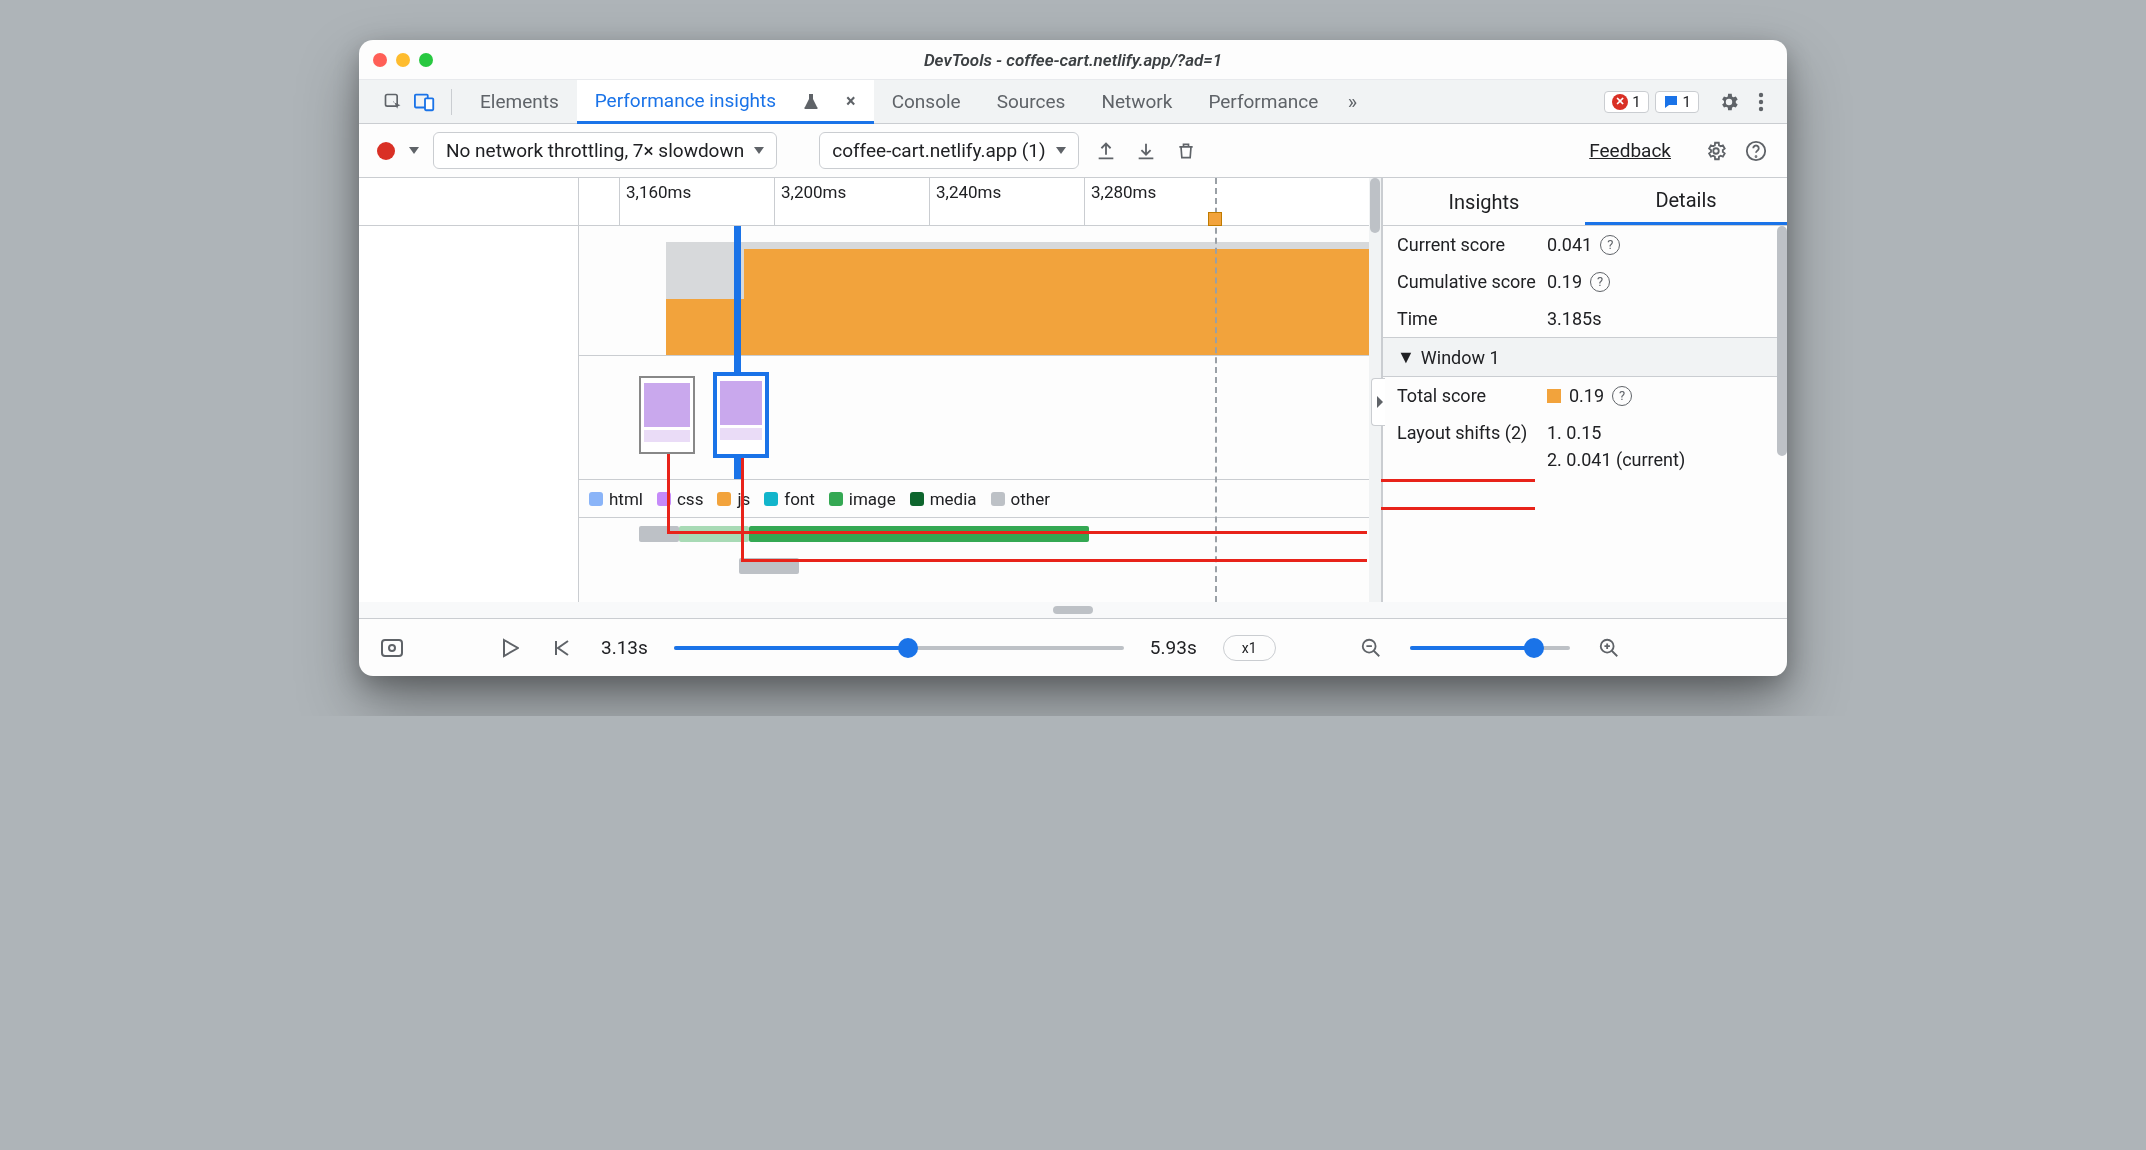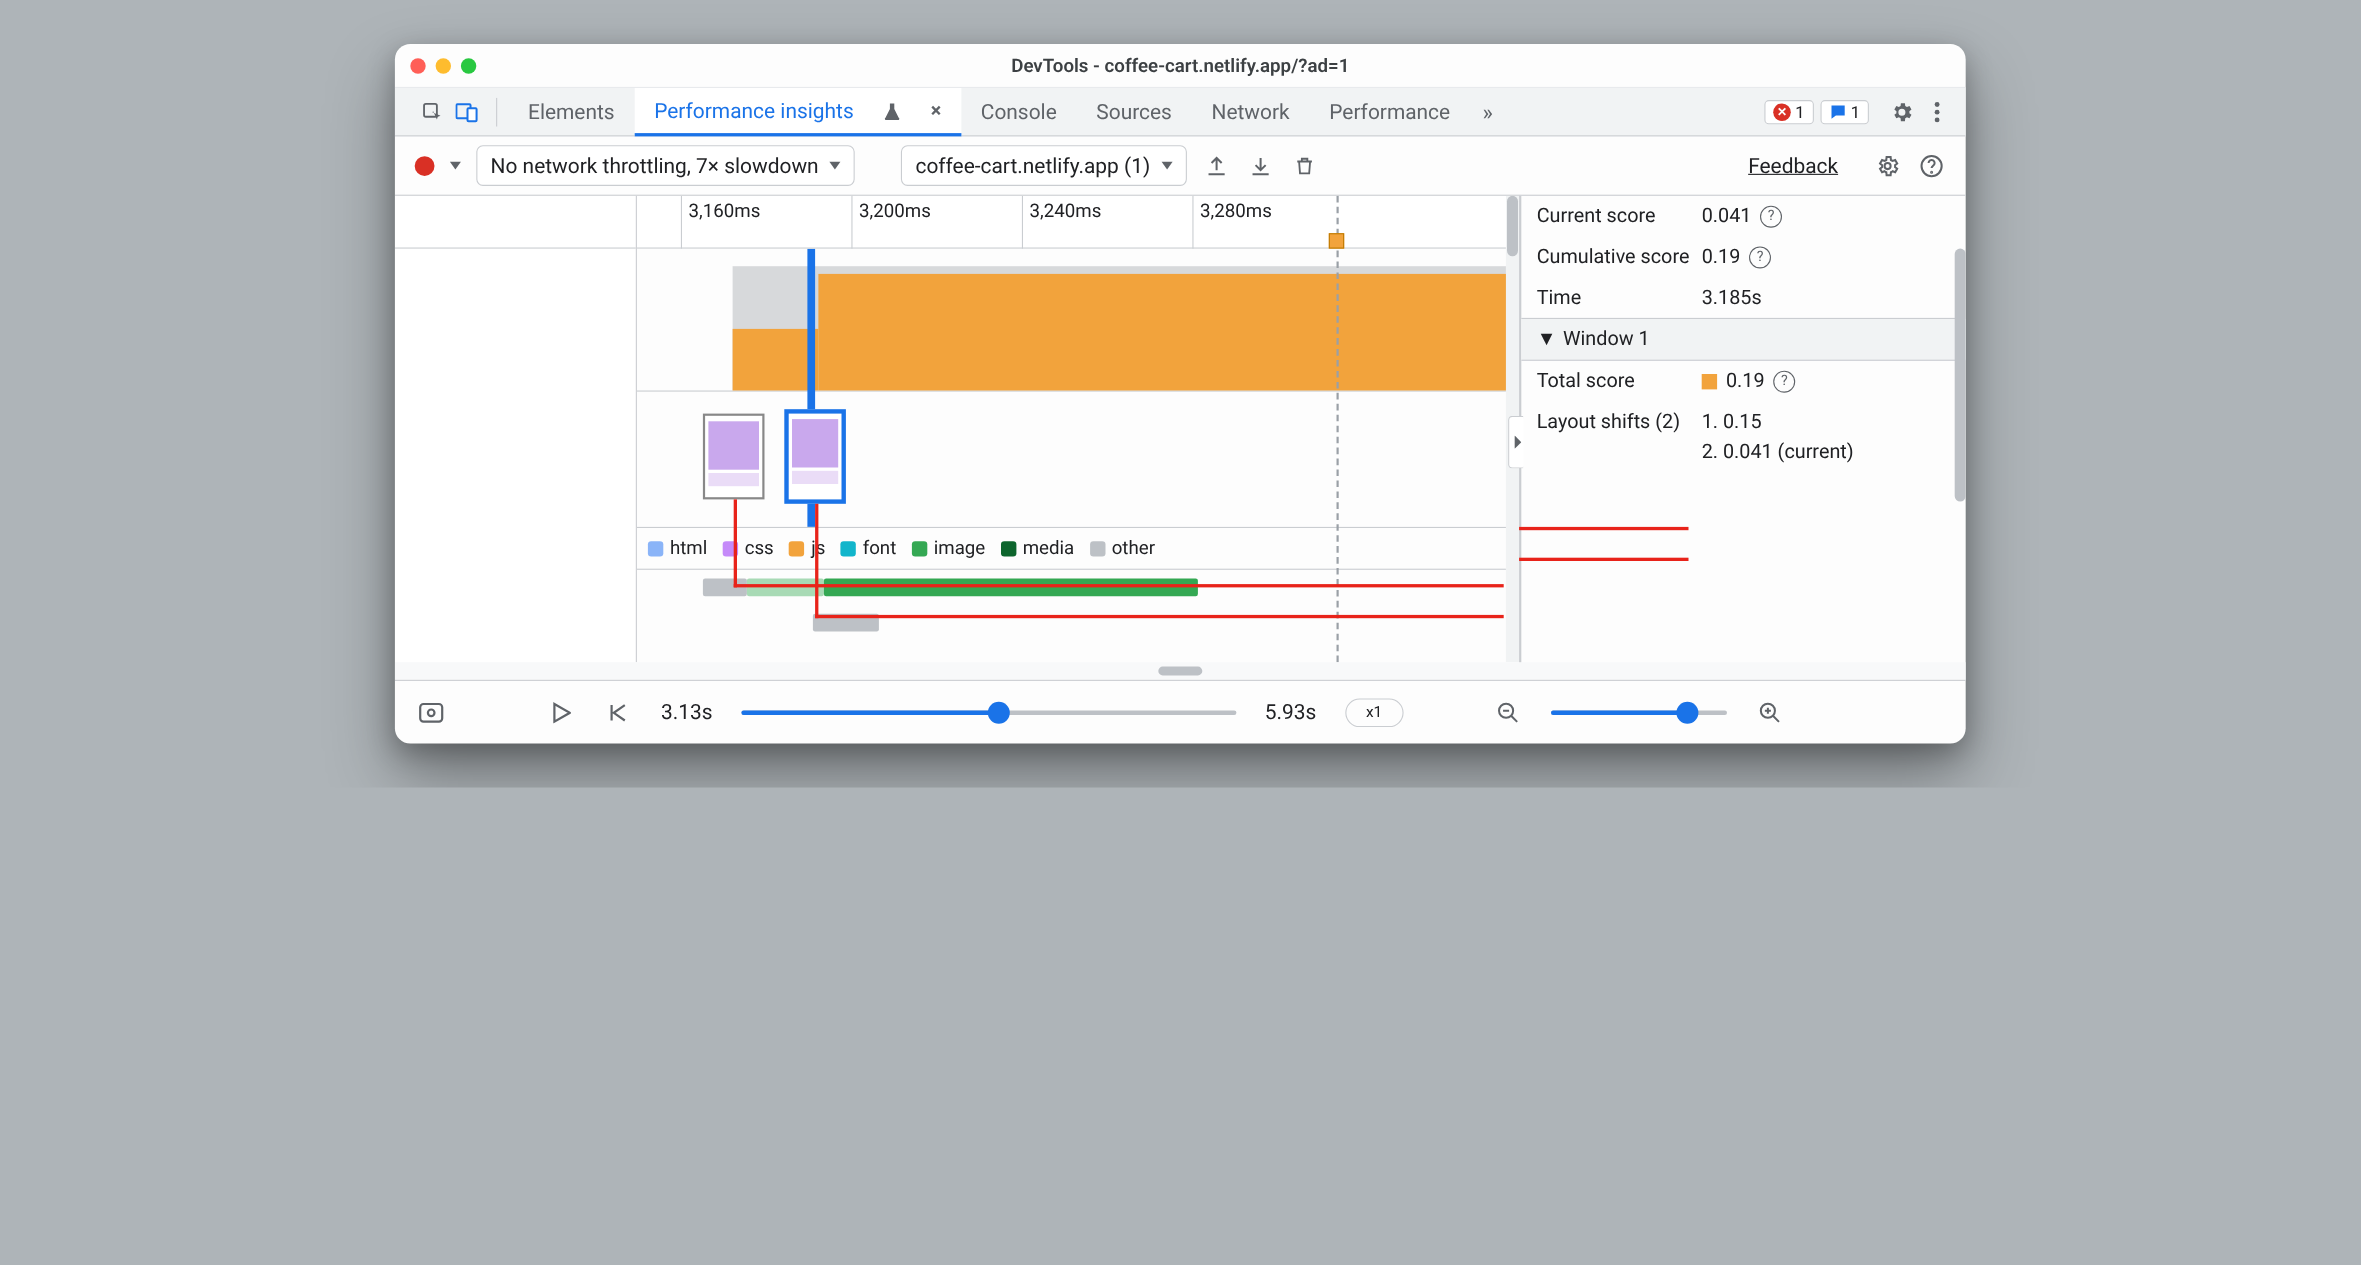--- a/index.html
+++ b/index.html
@@ -42,21 +42,21 @@
     align-items: center;
     padding: 0 14px;
     position: relative;
     border-bottom: 1px solid var(--light-border);
   }
   .traffic { display: flex; gap: 9px; }
   .dot { width: 14px; height: 14px; border-radius: 50%; }
   .dot.r { background: #ff5f57; }
   .dot.y { background: #febc2e; }
   .dot.g { background: #28c840; }
-  .title-text { position: absolute; left: 0; right: 0; text-align: center; font-weight: 600; font-size: 17px; color: #3c4043; }
+  .title-text { position: absolute; left: 0; right: 0; text-align: center; font-weight: 600; font-size: 17px; color: #3c4043; font-style: italic; }
   
   .tabs {
     display: flex; align-items: center; height: 44px; padding: 0 10px 0 18px;
     border-bottom: 1px solid var(--border); background: #f1f3f4;
     gap: 0;
   }
   .tabs .icon-btn { width: 32px; height: 32px; display:flex;align-items:center;justify-content:center; color: var(--muted); border-radius:4px; }
   .tabs .sep { width:1px; height:26px; background: var(--border); margin: 0 10px; }
   .tab { padding: 0 18px; height: 44px; display:flex;align-items:center; color: var(--muted); font-size: 19px; gap:6px; white-space: nowrap;}
   .tab.active { color: var(--blue); border-bottom: 3px solid var(--blue); margin-bottom:-1px; background:#fff;gap:28px;}
@@ -346,20 +346,24 @@
         <div class="redline" style="left:162px;top:381px;width:626px"></div>
       </div>
     </div>
 
     <div class="details-area">
       <div class="expand-handle">
         <svg width="8" height="12" viewBox="0 0 8 12" fill="#5f6368">
             <path d="M2 0l6 6-6 6z"></path>
           </svg>
       </div>
+      <div class="dtabs">
+        <div class="dtab">Insights</div>
+        <div class="dtab active">Details</div>
+      </div>
       <div class="details-scroll"></div>
       <div class="drow">
         <div class="k">Current score</div>
         <div class="v">
             <span>0.041</span>
             <span class="qmark">?</span>
           </div>
       </div>
       <div class="drow">
         <div class="k">Cumulative score</div>

